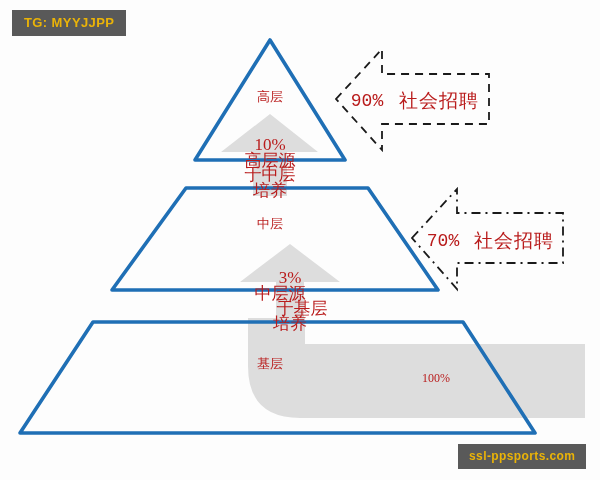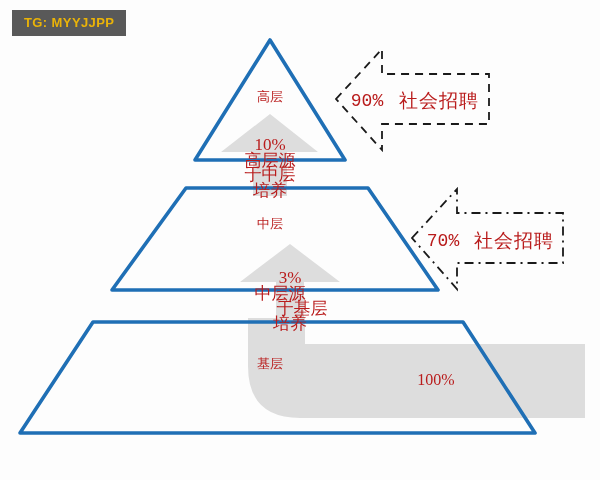--- a/index.html
+++ b/index.html
@@ -55,21 +55,21 @@
     color: #b91c1c;
     font-family: "Liberation Serif", "DejaVu Serif", serif;
     white-space: pre;
     text-align: center;
     line-height: 1.18;
   }
   .lvl-label { font-size: 13px; }
   .arrow-label { font-size: 17px; }
   .callout-pct { font-size: 18px; font-family: Liberation Mono, monospace; }
   .callout-text { font-size: 19px; letter-spacing: 1px; }
-  .band-label { font-size: 16px; }
+  .band-label { font-size: 12px; }
 </style>
 </head>
 <body>
 
 <div id="canvas">
 
   <svg id="diagram" viewBox="0 0 600 480">
 
     <path d="M 585 344
              L 585 418
@@ -143,14 +143,15 @@
   <div class="lbl callout-pct" style="left:342px; top:91px; width:50px;">90%</div>
   <div class="lbl callout-text" style="left:398px; top:90px; width:82px;">社会招聘</div>
 
   <div class="lbl callout-pct" style="left:418px; top:231px; width:50px;">70%</div>
   <div class="lbl callout-text" style="left:473px; top:230px; width:82px;">社会招聘</div>
 
   <div class="lbl band-label" style="left:408px; top:371px; width:56px;">100%</div>
 
   <div class="badge" id="tg-badge">TG: MYYJJPP</div>
 
+  <div class="badge" id="watermark-badge">ssl-ppsports.com</div>
 
 </div>
 
 </body></html>

